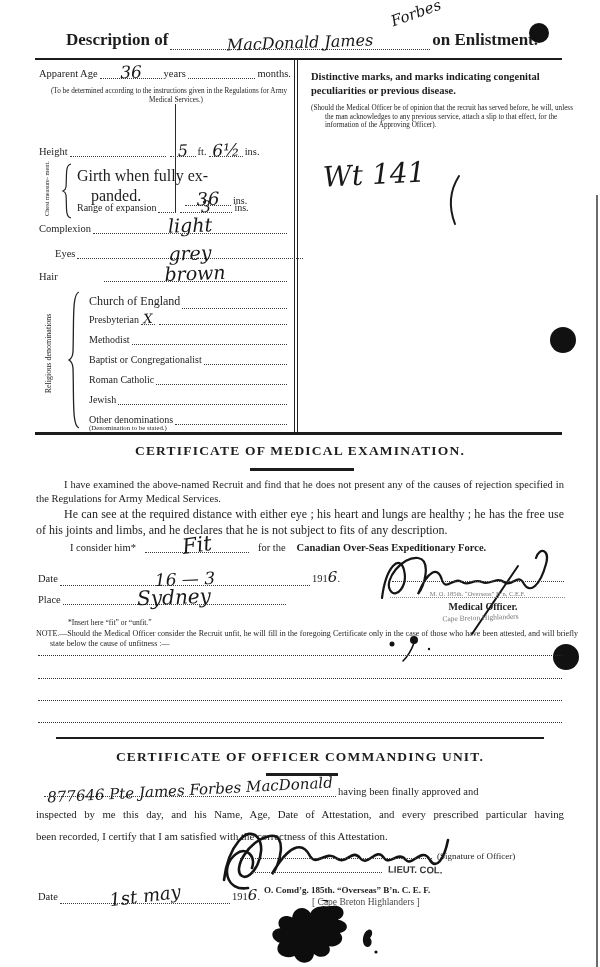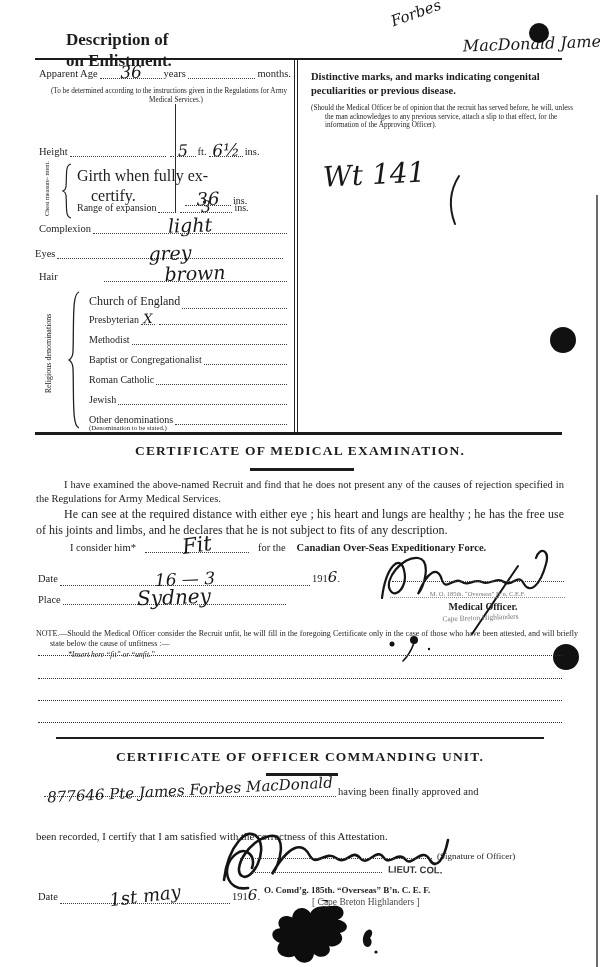--- a/index.html
+++ b/index.html
@@ -27,21 +27,21 @@
   .title{font-weight:bold;font-size:13.5px;letter-spacing:1.2px;text-align:center;width:600px;}
   .rot90{transform:rotate(-90deg);text-align:center;}
   .vdiv{width:2px;border-left:1px solid #222;border-right:1px solid #222;}
   svg{display:block;}
 </style>
 </head>
 <body>
 
 <div class="page">
 
-  <div class="abs row" style="left:66px;top:30px;width:472px;flex-direction:column;">
+  <div class="abs row" style="left:66px;top:30px;width:472px;">
     <span class="b" style="font-size:17px;">Description of</span>
     <span class="lead grow">
       <span class="hwv" style="font-size:16px;bottom:-3px;">MacDonald James</span>
     </span>
     <span class="b" style="font-size:17px;">on Enlistment.</span>
   </div>
   <div class="abs hw" style="left:390px;top:4px;font-size:15px;transform:rotate(-20deg);">Forbes</div>
   <div class="abs punch" style="left:529px;top:23px;width:20px;height:20px;"></div>
   <div class="abs rule" style="left:35px;top:58px;width:527px;height:2px;"></div>
 
@@ -74,21 +74,21 @@
       <span>ins.</span>
     </div>
 
     <div class="abs rot90" style="left:-16px;top:125px;width:56px;font-size:6.3px;line-height:1.15;">Chest measure- ment.</div>
     <svg class="abs" style="left:26px;top:102px;" width="12" height="58" viewBox="0 0 12 58">
       <path d="M10,2 C4,3 6,13 5,25 C4.6,28 2,29 2,29 C2,29 4.6,30 5,33 C6,45 4,55 10,56" stroke="#222" stroke-width="1.2" fill="none"></path>
     </svg>
     <div class="abs row" style="left:42px;top:106px;width:212px;align-items:flex-end;">
       <span style="width:106px;font-size:16px;line-height:1.25;">
         <span style="display:block;">Girth when fully ex-</span>
-        <span style="display:block;padding-left:14px;">certify.</span>
+        <span style="display:block;padding-left:14px;">panded.</span>
       </span>
       <span class="lead" style="width:46px;">
         <span class="hwv" style="font-size:18px;">36</span>
       </span>
       <span style="font-size:10px;">ins.</span>
     </div>
     <div class="abs row" style="left:42px;top:142px;width:212px;font-size:10px;">
       <span>Range of expansion</span>
       <span class="lead" style="width:18px;"></span>
       <span class="lead" style="width:52px;">
@@ -96,21 +96,21 @@
       </span>
       <span>ins.</span>
     </div>
 
     <div class="abs row" style="left:4px;top:163px;width:250px;font-size:10.5px;">
       <span>Complexion</span>
       <span class="lead grow">
         <span class="hwv" style="font-size:19px;bottom:-3px;">light</span>
       </span>
     </div>
-    <div class="abs row" style="left:0;top:188px;width:250px;font-size:10.5px;">
+    <div class="abs row" style="left:20px;top:188px;width:250px;font-size:10.5px;">
       <span>Eyes</span>
       <span class="lead grow">
         <span class="hwv" style="font-size:19px;bottom:-6px;">grey</span>
       </span>
     </div>
     <div class="abs row" style="left:4px;top:211px;width:250px;font-size:10.5px;gap:44px;">
       <span>Hair</span>
       <span class="lead grow">
         <span class="hwv" style="font-size:19px;bottom:-3px;">brown</span>
       </span>
@@ -213,21 +213,21 @@
     <span>Place</span>
     <span class="lead grow">
       <span class="hwv" style="font-size:20px;bottom:-5px;">Sydney</span>
     </span>
   </div>
 
   <div class="abs stamp center" style="left:390px;top:590px;width:175px;font-size:6.5px;border-bottom:1px dotted #888;">M. O. 185th. “Overseas” B’n, C.E.F.</div>
   <div class="abs b center" style="left:418px;top:601px;width:130px;font-size:10px;">Medical Officer.</div>
   <div class="abs stamp center" style="left:398px;top:613px;width:165px;font-size:7.5px;transform:rotate(-2deg);">Cape Breton Highlanders</div>
 
-  <div class="abs" style="left:68px;top:650px;font-size:7.5px;font-style:italic;">*Insert here “fit” or “unfit.”</div>
+  <div class="abs" style="left:68px;top:618px;font-size:7.5px;">*Insert here “fit” or “unfit.”</div>
   <div class="abs just hang" style="left:36px;top:629px;width:528px;font-size:8px;line-height:1.25;">NOTE.—Should the Medical Officer consider the Recruit unfit, he will fill in the foregoing Certificate only in the case of those who have been attested, and will briefly state below the cause of unfitness :—</div>
 
   <svg class="abs" style="left:382px;top:632px;" width="62" height="40" viewBox="0 0 62 40">
     <circle cx="10" cy="12" r="2.5" fill="#111"></circle>
     <circle cx="32" cy="8" r="4" fill="#111"></circle>
     <path d="M32,11 Q28,22 21,29" stroke="#111" stroke-width="1.6" fill="none" stroke-linecap="round"></path>
     <circle cx="47" cy="17" r="1.2" fill="#111"></circle>
   </svg>
 
   <div class="abs dotline" style="left:38px;top:655px;width:524px;"></div>
@@ -238,20 +238,21 @@
 
   <div class="abs title" style="left:0;top:749px;">CERTIFICATE OF OFFICER COMMANDING UNIT.</div>
   <div class="abs rule" style="left:266px;top:773px;width:72px;height:2.5px;"></div>
 
   <div class="abs row" style="left:42px;top:786px;width:520px;font-size:10.5px;">
     <span class="lead" style="width:292px;">
       <span class="hwv" style="font-size:15px;transform:translateX(-50%) rotate(-3deg);bottom:-3px;">877646 Pte James Forbes MacDonald</span>
     </span>
     <span>having been finally approved and</span>
   </div>
+  <div class="abs" style="left:36px;top:808px;width:528px;font-size:10.8px;text-align:justify;text-align-last:justify;">inspected by me this day, and his Name, Age, Date of Attestation, and every prescribed particular having</div>
   <div class="abs" style="left:36px;top:830px;width:480px;font-size:10.8px;">been recorded, I certify that I am satisfied with the correctness of this Attestation.</div>
 
   <svg class="abs" style="left:218px;top:816px;" width="235" height="80" viewBox="0 0 235 80">
     <path d="M30,72 C8,76 2,50 18,38 C28,30 38,40 34,52" stroke="#141414" stroke-width="2.6" fill="none" stroke-linecap="round"></path>
     <path d="M6,64 C10,30 30,8 40,22 C50,36 34,66 24,60 C14,54 30,24 52,20 C70,17 62,50 54,58 C70,30 84,24 92,40 C98,51 108,34 118,42 C128,50 134,32 142,42 C150,52 158,30 166,42 C172,50 180,34 188,44 C194,51 204,30 212,44 C218,54 226,44 230,24" stroke="#141414" stroke-width="2.6" fill="none" stroke-linecap="round"></path>
   </svg>
   <div class="abs" style="left:240px;top:858px;width:192px;border-bottom:1px dotted #3c3c3c;"></div>
   <div class="abs" style="left:437px;top:851px;font-size:9px;">(Signature of Officer)</div>
   <div class="abs" style="left:252px;top:872px;width:130px;border-bottom:1px dotted #3c3c3c;"></div>
   <div class="abs b" style="left:388px;top:864px;font-size:9.5px;font-family:'Liberation Sans',sans-serif;color:#333;transform:rotate(1deg);">LIEUT. COL.</div>

